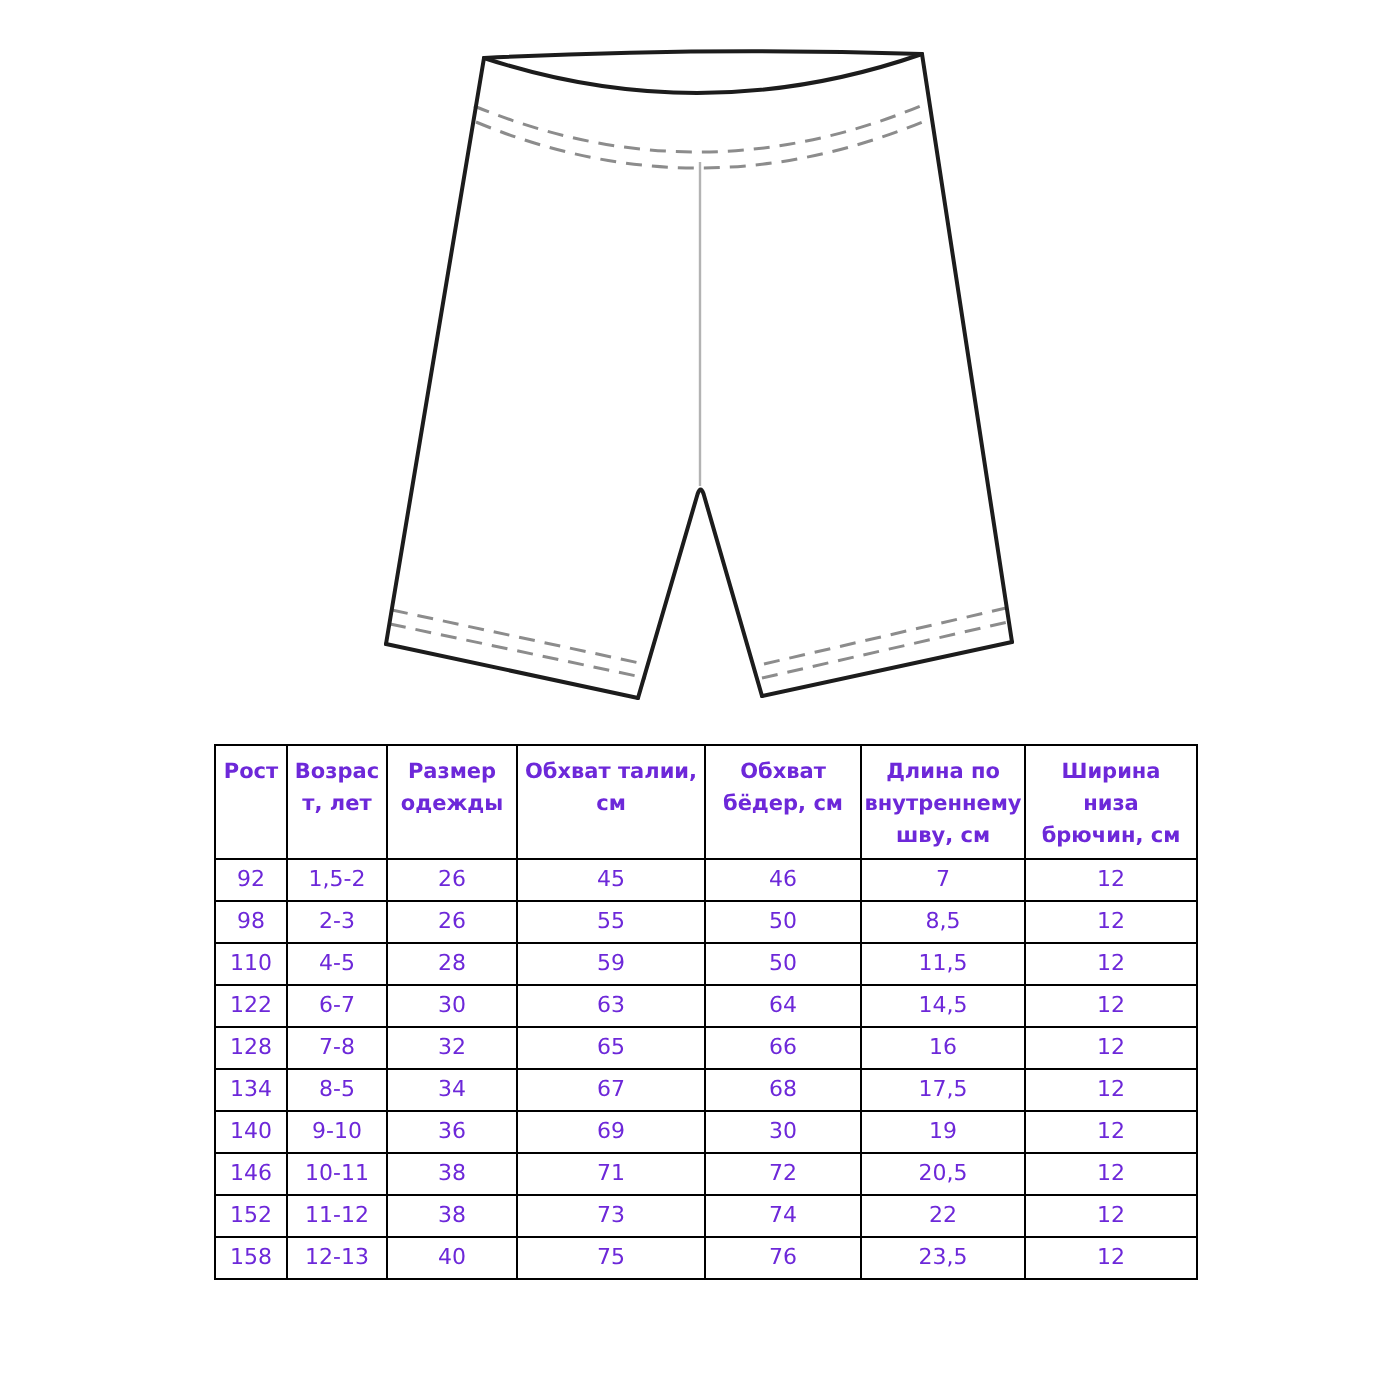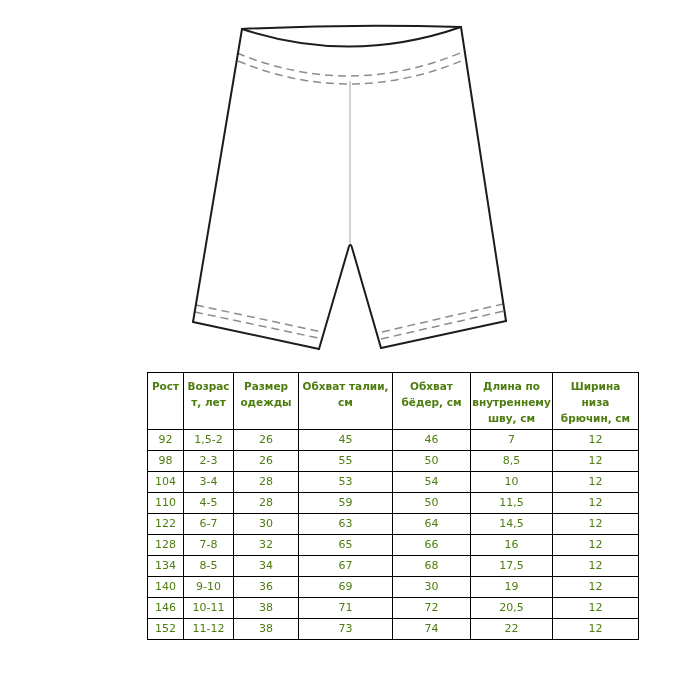--- a/index.html
+++ b/index.html
@@ -15,22 +15,21 @@
     position: absolute;
     top: 0;
     left: 0;
   }
   #size-table {
     position: absolute;
     left: 107px;
     top: 372px;
     border-collapse: collapse;
     table-layout: fixed;
-    color: #4d7c0f;
-    margin-left: 40px;
+    color: #6d28d9;
   }
   #size-table th, #size-table td {
     border: 1px solid #000000;
     text-align: center;
     vertical-align: middle;
     padding: 0;
     overflow: hidden;
   }
   #size-table thead th {
     height: 51px;
@@ -128,29 +127,20 @@
         <tr>
           <td>98</td>
           <td>2-3</td>
           <td>26</td>
           <td>55</td>
           <td>50</td>
           <td>8,5</td>
           <td>12</td>
         </tr>
         <tr>
-          <td>104</td>
-          <td>3-4</td>
-          <td>28</td>
-          <td>53</td>
-          <td>54</td>
-          <td>10</td>
-          <td>12</td>
-        </tr>
-        <tr>
           <td>110</td>
           <td>4-5</td>
           <td>28</td>
           <td>59</td>
           <td>50</td>
           <td>11,5</td>
           <td>12</td>
         </tr>
         <tr>
           <td>122</td>
@@ -199,16 +189,25 @@
         </tr>
         <tr>
           <td>152</td>
           <td>11-12</td>
           <td>38</td>
           <td>73</td>
           <td>74</td>
           <td>22</td>
           <td>12</td>
         </tr>
+        <tr>
+          <td>158</td>
+          <td>12-13</td>
+          <td>40</td>
+          <td>75</td>
+          <td>76</td>
+          <td>23,5</td>
+          <td>12</td>
+        </tr>
       </tbody>
   </table>
 
 </div>
 
 </body></html>

